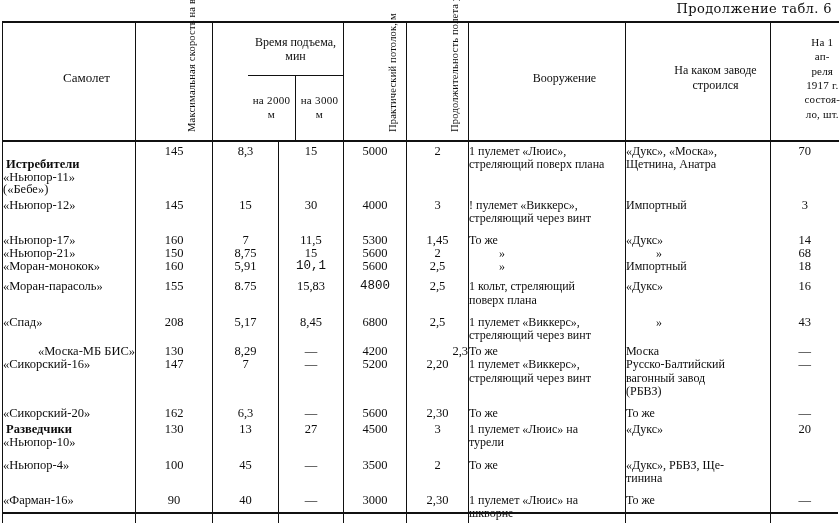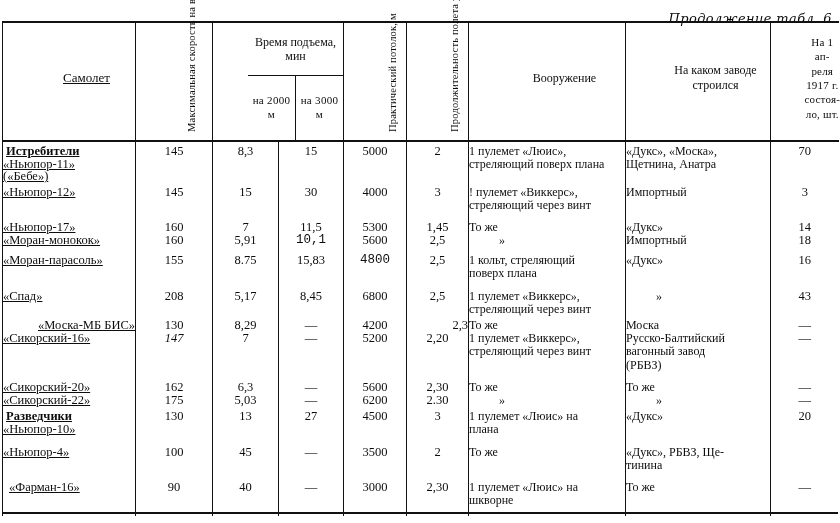--- a/index.html
+++ b/index.html
@@ -5,38 +5,38 @@
   html,body{margin:0;padding:0;background:#fff;}
   body{
     width:840px;height:523px;
     font-family:"Liberation Serif","DejaVu Serif",serif;
     color:#0d0d0d;
     overflow:hidden;
   }
   .page{position:relative;width:840px;height:523px;}
 
   .contd{
-    position:absolute; right:8px; top:11px;
-    font-style:italic; font-size:13px; letter-spacing:.4px;
+    position:absolute; right:8px; top:1px;
+    font-size:13px; letter-spacing:.4px;
     font-family:"DejaVu Serif",serif;
   }
 
   table.tbl{
     position:absolute; left:2px; top:21px;
     width:836px;
     border-collapse:collapse;
     table-layout:fixed;
   }
   table.tbl td, table.tbl th{
     border-left:1px solid #111;
     padding:0;
     vertical-align:top;
     font-weight:normal;
   }
-  td.c0,th.c0{border-left:none;text-decoration:underline;}
+  td.c0,th.c0{border-left:none;}
 
   
   thead th{
     text-align:center;
     font-size:11.5px;
     line-height:1.22;
     border-bottom:none;
   }
   .hdr-top{border-top:2px solid #111;}
   tr.hdr-main th{height:117px;padding-left:35px;}
@@ -155,21 +155,21 @@
 реля
 1917 г.
 состоя-
 ло, шт.</span>
             </div>
         </th>
       </tr>
     </thead>
     <tbody id="tbody">
         <tr>
-          <td class="c0 name" style="padding-top: 3px;"><span class="grp">Истребители</span><span class="rowblk">«Ньюпор-11»</span><span class="l2">(«Бебе»)</span></td>
+          <td class="c0 name" style="padding-top: 16px;"><span class="grp">Истребители</span><span class="rowblk">«Ньюпор-11»</span><span class="l2">(«Бебе»)</span></td>
           <td class="num" style="padding-top: 3px;"><span>145</span></td>
           <td class="num" style="padding-top: 3px;"><span>8,3</span></td>
           <td class="num" style="padding-top: 3px;"><span>15</span></td>
           <td class="num" style="padding-top: 3px;"><span>5000</span></td>
           <td class="num" style="padding-top: 3px;"><span>2</span></td>
           <td class="arm" style="padding-top: 3px;">
             <span class="rowblk">1    пулемет    «Люис»,</span>
             <span class="l2">стреляющий поверх плана</span>
           </td>
           <td class="fac" style="padding-top: 3px;">
@@ -208,20 +208,37 @@
           <td class="arm" style="padding-top: 9px;">
             <span class="rowblk">То же</span>
           </td>
           <td class="fac" style="padding-top: 9px;">
             <span class="rowblk">«Дукс»</span>
           </td>
           <td class="qty" style="padding-top: 9px;"><span>14</span></td>
         </tr>
         <tr>
           <td class="c0 name" style="padding-top: 0px;">
+            <span class="rowblk">«Ньюпор-21»</span>
+          </td>
+          <td class="num" style="padding-top: 0px;"><span>150</span></td>
+          <td class="num" style="padding-top: 0px;"><span>8,75</span></td>
+          <td class="num" style="padding-top: 0px;"><span>15</span></td>
+          <td class="num" style="padding-top: 0px;"><span>5600</span></td>
+          <td class="num" style="padding-top: 0px;"><span>2</span></td>
+          <td class="arm" style="padding-top: 0px;">
+            <span class="rowblk ind2">»</span>
+          </td>
+          <td class="fac" style="padding-top: 0px;">
+            <span class="rowblk ind2">»</span>
+          </td>
+          <td class="qty" style="padding-top: 0px;"><span>68</span></td>
+        </tr>
+        <tr>
+          <td class="c0 name" style="padding-top: 0px;">
             <span class="rowblk">«Моран-монокок»</span>
           </td>
           <td class="num" style="padding-top: 0px;"><span>160</span></td>
           <td class="num" style="padding-top: 0px;"><span>5,91</span></td>
           <td class="num" style="padding-top: 0px; font-family: Liberation Mono, monospace;"><span>10,1</span></td>
           <td class="num" style="padding-top: 0px;"><span>5600</span></td>
           <td class="num" style="padding-top: 0px;"><span>2,5</span></td>
           <td class="arm" style="padding-top: 0px;">
             <span class="rowblk ind2">»</span>
           </td>
@@ -280,21 +297,21 @@
           </td>
           <td class="fac" style="padding-top: 3px;">
             <span class="rowblk">Моска</span>
           </td>
           <td class="qty" style="padding-top: 3px;"><span>—</span></td>
         </tr>
         <tr>
           <td class="c0 name" style="padding-top: 0px;">
             <span class="rowblk">«Сикорский-16»</span>
           </td>
-          <td class="num" style="padding-top: 0px; font-style: italic;"><span>147</span></td>
+          <td class="num" style="padding-top: 0px;"><span>147</span></td>
           <td class="num" style="padding-top: 0px;"><span>7</span></td>
           <td class="num" style="padding-top: 0px;"><span>—</span></td>
           <td class="num" style="padding-top: 0px;"><span>5200</span></td>
           <td class="num" style="padding-top: 0px;"><span>2,20</span></td>
           <td class="arm" style="padding-top: 0px;">
             <span class="rowblk">1   пулемет  «Виккерс»,</span>
             <span class="l2">стреляющий через винт</span>
           </td>
           <td class="fac" style="padding-top: 0px;">
             <span class="rowblk">Русско-Балтийский</span>
@@ -312,48 +329,31 @@
           <td class="num" style="padding-top: 9px;"><span>—</span></td>
           <td class="num" style="padding-top: 9px;"><span>5600</span></td>
           <td class="num" style="padding-top: 9px;"><span>2,30</span></td>
           <td class="arm" style="padding-top: 9px;">
             <span class="rowblk">То же</span>
           </td>
           <td class="fac" style="padding-top: 9px;">
             <span class="rowblk">То же</span>
           </td>
           <td class="qty" style="padding-top: 9px;"><span>—</span></td>
-        </tr>
-        <tr>
-          <td class="c0 name" style="padding-top: 0px;">
-            <span class="rowblk">«Сикорский-22»</span>
-          </td>
-          <td class="num" style="padding-top: 0px;"><span>175</span></td>
-          <td class="num" style="padding-top: 0px;"><span>5,03</span></td>
-          <td class="num" style="padding-top: 0px;"><span>—</span></td>
-          <td class="num" style="padding-top: 0px;"><span>6200</span></td>
-          <td class="num" style="padding-top: 0px;"><span>2.30</span></td>
-          <td class="arm" style="padding-top: 0px;">
-            <span class="rowblk ind2">»</span>
-          </td>
-          <td class="fac" style="padding-top: 0px;">
-            <span class="rowblk ind2">»</span>
-          </td>
-          <td class="qty" style="padding-top: 0px;"><span>—</span></td>
         </tr>
         <tr>
           <td class="c0 name" style="padding-top: 3px;"><span class="grp">Разведчики</span><span class="rowblk">«Ньюпор-10»</span></td>
           <td class="num" style="padding-top: 3px;"><span>130</span></td>
           <td class="num" style="padding-top: 3px;"><span>13</span></td>
           <td class="num" style="padding-top: 3px;"><span>27</span></td>
           <td class="num" style="padding-top: 3px;"><span>4500</span></td>
           <td class="num" style="padding-top: 3px;"><span>3</span></td>
           <td class="arm" style="padding-top: 3px;">
             <span class="rowblk">1  пулемет  «Люис»  на</span>
-            <span class="l2">плана</span>
+            <span class="l2">турели</span>
           </td>
           <td class="fac" style="padding-top: 3px;">
             <span class="rowblk">«Дукс»</span>
           </td>
           <td class="qty" style="padding-top: 3px;"><span>20</span></td>
         </tr>
         <tr>
           <td class="c0 name" style="padding-top: 9px;">
             <span class="rowblk">«Ньюпор-4»</span>
           </td>
@@ -365,21 +365,21 @@
           <td class="arm" style="padding-top: 9px;">
             <span class="rowblk">То же</span>
           </td>
           <td class="fac" style="padding-top: 9px;">
             <span class="rowblk">«Дукс», РБВЗ, Ще-</span>
             <span class="l2">тинина</span>
           </td>
           <td class="qty" style="padding-top: 9px;"><span></span></td>
         </tr>
         <tr>
-          <td class="c0 name" style="padding-top: 9px; padding-left: 6px;">
+          <td class="c0 name" style="padding-top: 9px;">
             <span class="rowblk">«Фарман-16»</span>
           </td>
           <td class="num" style="padding-top: 9px;"><span>90</span></td>
           <td class="num" style="padding-top: 9px;"><span>40</span></td>
           <td class="num" style="padding-top: 9px;"><span>—</span></td>
           <td class="num" style="padding-top: 9px;"><span>3000</span></td>
           <td class="num" style="padding-top: 9px;"><span>2,30</span></td>
           <td class="arm" style="padding-top: 9px;">
             <span class="rowblk">1  пулемет  «Люис»  на</span>
             <span class="l2">шкворне</span>

